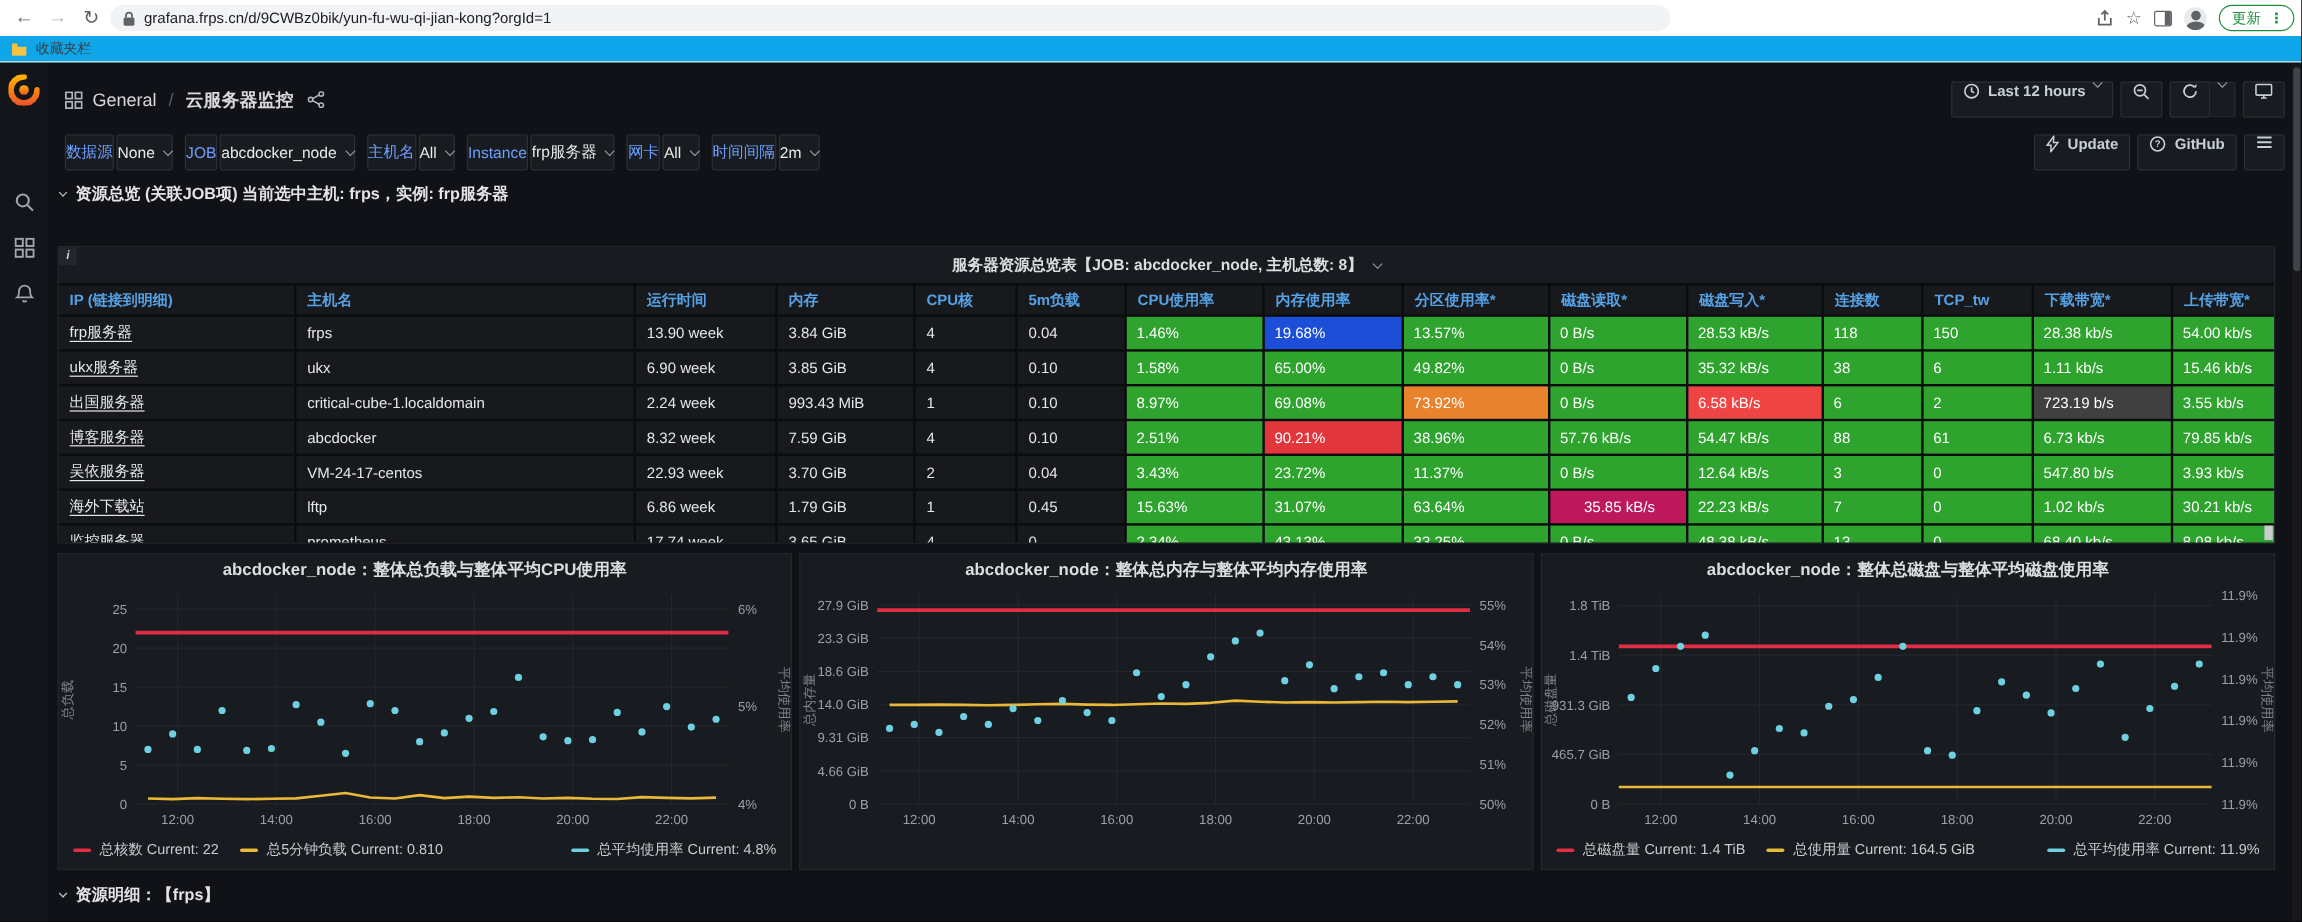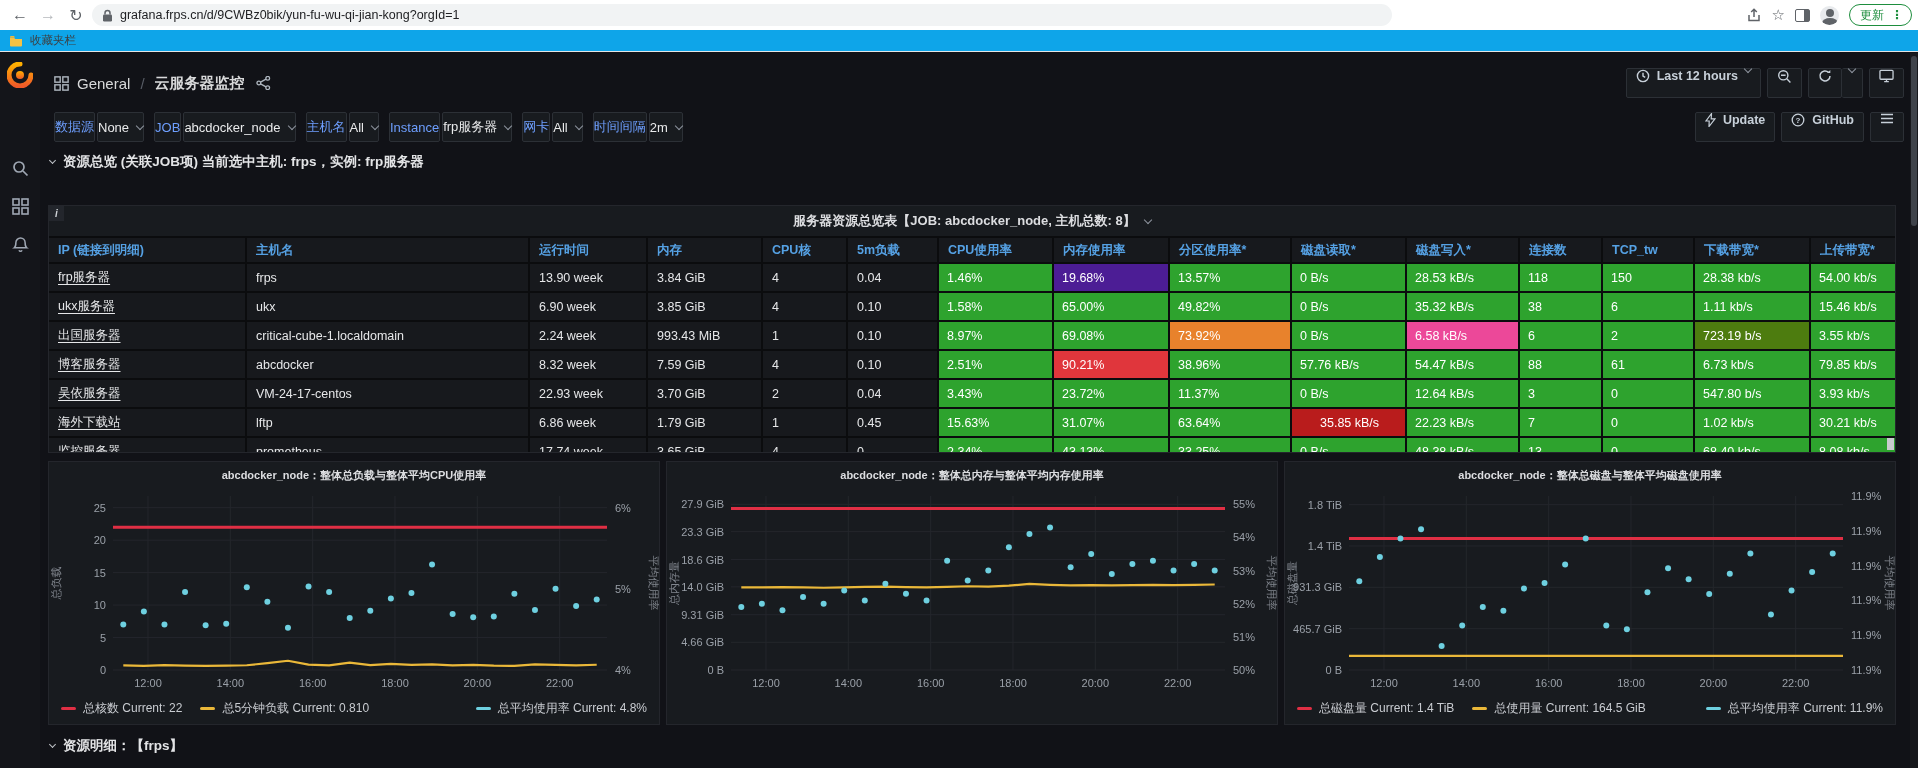--- a/index.html
+++ b/index.html
@@ -53,21 +53,21 @@
   #tp-info { position:absolute; left:0; top:0; width:15px; height:15px; background:#23262c; color:#cfd2d6; font-size:10px; font-style:italic; font-weight:bold; display:flex; align-items:center; justify-content:center; }
   #tbl { display:grid; gap:2px; background:#0b0c0e; border-top:2px solid #0b0c0e; }
   .th { background:#17191d; color:#55a1e4; font-size:12.5px; font-weight:bold; display:flex; align-items:center; padding:0 9px; height:24px; }
   .td { background:#17191d; color:#e6e7e9; font-size:12.5px; display:flex; align-items:center; padding:0 9px; height:27px; white-space:nowrap; overflow:hidden; }
   .td.ip { text-decoration:underline; text-underline-offset:3px; cursor:pointer; }
   .td.colored { color:#fff; padding:0 8px; }
   #tbl-thumb { position:absolute; right:1px; bottom:2px; width:7px; height:12px; background:#c9cbce; }
   
   #charts-row { position:absolute; left:8px; width:1848px; top:408px; height:264px; display:flex; gap:6px; }
   .chart-panel { flex:1; background:#181b1f; border:1px solid #24262c; display:flex; flex-direction:column; overflow:hidden; }
-  .chart-title { height:26px; display:flex; align-items:center; justify-content:center; font-size:11px; font-weight:bold; color:#dcdde0; }
+  .chart-title { height:26px; display:flex; align-items:center; justify-content:center; font-size:14px; font-weight:bold; color:#dcdde0; }
   .chart-svg { display:block; }
   .legend { display:flex; align-items:center; gap:18px; padding:0 12px; flex:1; font-size:12px; color:#c9ccd1; }
   .lg-item { display:flex; align-items:center; gap:7px; white-space:nowrap; cursor:pointer; }
   .lg-item:last-child { margin-left:auto; }
   .lg-marker { width:15px; height:3px; border-radius:2px; }
   .grid-line { stroke:#24262c; stroke-width:1; }
   .tick { fill:#9aa0a8; font-size:11px; }
   .axlab { fill:#81868e; font-size:11px; }
   
   #page-scrollbar { position:absolute; right:0; top:53px; width:8px; bottom:0; background:#17181c; }
@@ -302,21 +302,21 @@
             <div class="th">TCP_tw</div>
             <div class="th">下载带宽*</div>
             <div class="th">上传带宽*</div>
             <div class="td ip">frp服务器</div>
             <div class="td">frps</div>
             <div class="td">13.90 week</div>
             <div class="td">3.84 GiB</div>
             <div class="td">4</div>
             <div class="td">0.04</div>
             <div class="td colored" style="background: rgb(46, 163, 46);">1.46%</div>
-            <div class="td colored" style="background: #4c1d95;">19.68%</div>
+            <div class="td colored" style="background: #1d4ed8;">19.68%</div>
             <div class="td colored" style="background: rgb(46, 163, 46);">13.57%</div>
             <div class="td colored" style="background: rgb(46, 163, 46);">0 B/s</div>
             <div class="td colored" style="background: rgb(46, 163, 46);">28.53 kB/s</div>
             <div class="td colored" style="background: rgb(46, 163, 46);">118</div>
             <div class="td colored" style="background: rgb(46, 163, 46);">150</div>
             <div class="td colored" style="background: rgb(46, 163, 46);">28.38 kb/s</div>
             <div class="td colored" style="background: rgb(46, 163, 46);">54.00 kb/s</div>
             <div class="td ip">ukx服务器</div>
             <div class="td">ukx</div>
             <div class="td">6.90 week</div>
@@ -335,24 +335,24 @@
             <div class="td ip">出国服务器</div>
             <div class="td">critical-cube-1.localdomain</div>
             <div class="td">2.24 week</div>
             <div class="td">993.43 MiB</div>
             <div class="td">1</div>
             <div class="td">0.10</div>
             <div class="td colored" style="background: rgb(46, 163, 46);">8.97%</div>
             <div class="td colored" style="background: rgb(46, 163, 46);">69.08%</div>
             <div class="td colored" style="background: rgb(232, 130, 44);">73.92%</div>
             <div class="td colored" style="background: rgb(46, 163, 46);">0 B/s</div>
-            <div class="td colored" style="background: #ec4899;">6.58 kB/s</div>
+            <div class="td colored" style="background: #ef4444;">6.58 kB/s</div>
             <div class="td colored" style="background: rgb(46, 163, 46);">6</div>
             <div class="td colored" style="background: rgb(46, 163, 46);">2</div>
-            <div class="td colored" style="background: #4d7c0f;">723.19 b/s</div>
+            <div class="td colored" style="background: #404040;">723.19 b/s</div>
             <div class="td colored" style="background: rgb(46, 163, 46);">3.55 kb/s</div>
             <div class="td ip">博客服务器</div>
             <div class="td">abcdocker</div>
             <div class="td">8.32 week</div>
             <div class="td">7.59 GiB</div>
             <div class="td">4</div>
             <div class="td">0.10</div>
             <div class="td colored" style="background: rgb(46, 163, 46);">2.51%</div>
             <div class="td colored" style="background: rgb(224, 54, 60);">90.21%</div>
             <div class="td colored" style="background: rgb(46, 163, 46);">38.96%</div>
@@ -379,21 +379,21 @@
             <div class="td colored" style="background: rgb(46, 163, 46);">3.93 kb/s</div>
             <div class="td ip">海外下载站</div>
             <div class="td">lftp</div>
             <div class="td">6.86 week</div>
             <div class="td">1.79 GiB</div>
             <div class="td">1</div>
             <div class="td">0.45</div>
             <div class="td colored" style="background: rgb(46, 163, 46);">15.63%</div>
             <div class="td colored" style="background: rgb(46, 163, 46);">31.07%</div>
             <div class="td colored" style="background: rgb(46, 163, 46);">63.64%</div>
-            <div class="td colored" style="background: #b91c1c; padding-left: 28px;">35.85 kB/s</div>
+            <div class="td colored" style="background: #be185d; padding-left: 28px;">35.85 kB/s</div>
             <div class="td colored" style="background: rgb(46, 163, 46);">22.23 kB/s</div>
             <div class="td colored" style="background: rgb(46, 163, 46);">7</div>
             <div class="td colored" style="background: rgb(46, 163, 46);">0</div>
             <div class="td colored" style="background: rgb(46, 163, 46);">1.02 kb/s</div>
             <div class="td colored" style="background: rgb(46, 163, 46);">30.21 kb/s</div>
             <div class="td ip">监控服务器</div>
             <div class="td">prometheus</div>
             <div class="td">17.74 week</div>
             <div class="td">3.65 GiB</div>
             <div class="td">4</div>

